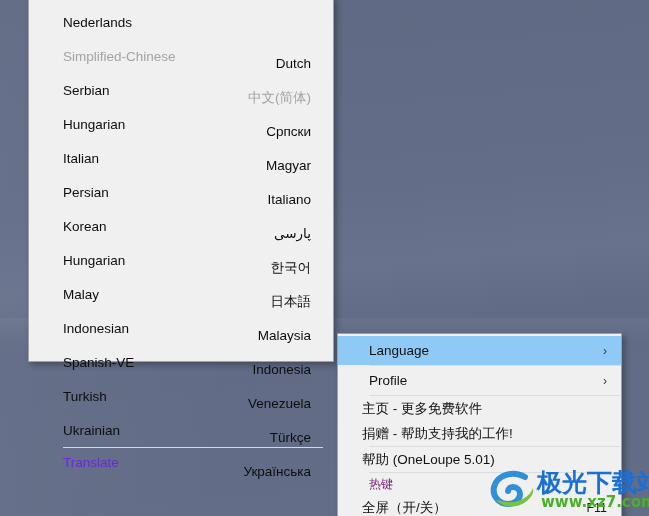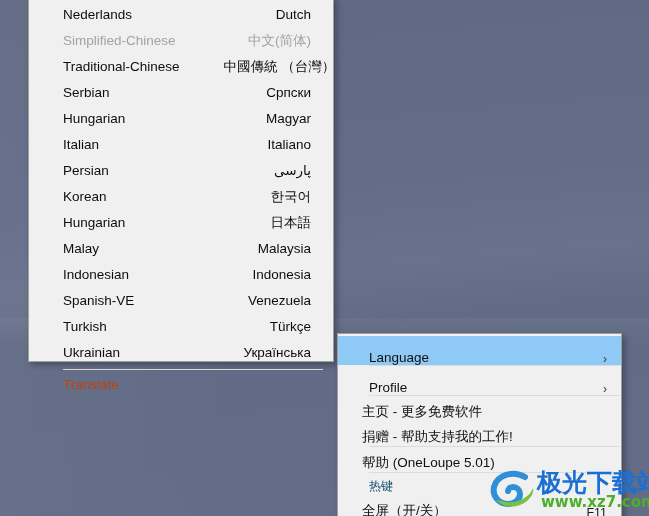--- a/index.html
+++ b/index.html
@@ -59,58 +59,58 @@
     border-top: none;
   }
   .lang-list {
     padding: 4px 0 0 0;
   }
   .lang-row {
     display: flex;
     align-items: flex-start;
     justify-content: space-between;
     height: 22px;
-    padding: 4px 22px 0 34px;
+    padding: 12px 22px 0 34px;
     font-size: 13.5px;
     color: #0d0d0d;
     white-space: nowrap;
     line-height: 22px;
     gap: 44px;
   }
   .lang-row.disabled { color: #a3a3a3; }
   .lang-row .lang-en { text-align: left; }
-  .lang-row .lang-native { text-align: right; }
+  .lang-row .lang-native { text-align: right; margin-top: 41px; }
 
   .menu-sep {
     height: 0;
     border-top: 1px solid #d7d7d7;
     margin: 5px 10px 5px 34px;
   }
   #language-submenu .menu-sep { margin: 5px 10px 4px 34px; }
 
   .lang-action {
     height: 22px;
     line-height: 22px;
     padding: 0 22px 0 34px;
     font-size: 13.5px;
-    color: #c2410c;
+    color: #6d28d9;
   }
 
   
   #context-menu {
     left: 337px;
     top: 333px;
     width: 285px;
     height: 188px;
     padding-top: 2px;
   }
   .ctx-item {
     position: relative;
     display: flex;
-    align-items: flex-end;
+    align-items: center;
     height: 29px;
     padding: 0 14px 0 31px;
     font-size: 13.5px;
     color: #111;
     white-space: nowrap;
   }
   .ctx-item.highlight {
     background: #8ecaf5;
   }
   .ctx-item .ctx-label { flex: 1 1 auto; }
@@ -125,21 +125,21 @@
     border-top: 1px solid #dcdcdc;
     margin: 0 1px 0 31px;
   }
   .ctx-item.compact {
     height: 25px;
     padding-left: 24px;
   }
   .ctx-item.section-head {
     height: 22px;
     font-size: 12px;
-    color: #0c4a6e;
+    color: #701a75;
   }
   .ctx-item .ctx-shortcut {
     font-size: 12.5px;
     color: #1b1b1b;
     margin-left: 14px;
   }
 
   
   #watermark {
     position: absolute;
@@ -191,24 +191,20 @@
   <div class="lang-list" id="lang-list">
       <div class="lang-row">
         <span class="lang-en">Nederlands</span>
         <span class="lang-native">Dutch</span>
       </div>
       <div class="lang-row disabled">
         <span class="lang-en">Simplified-Chinese</span>
         <span class="lang-native">中文(简体)</span>
       </div>
       <div class="lang-row">
-        <span class="lang-en">Traditional-Chinese</span>
-        <span class="lang-native">中國傳統 （台灣）</span>
-      </div>
-      <div class="lang-row">
         <span class="lang-en">Serbian</span>
         <span class="lang-native">Српски</span>
       </div>
       <div class="lang-row">
         <span class="lang-en">Hungarian</span>
         <span class="lang-native">Magyar</span>
       </div>
       <div class="lang-row">
         <span class="lang-en">Italian</span>
         <span class="lang-native">Italiano</span>

